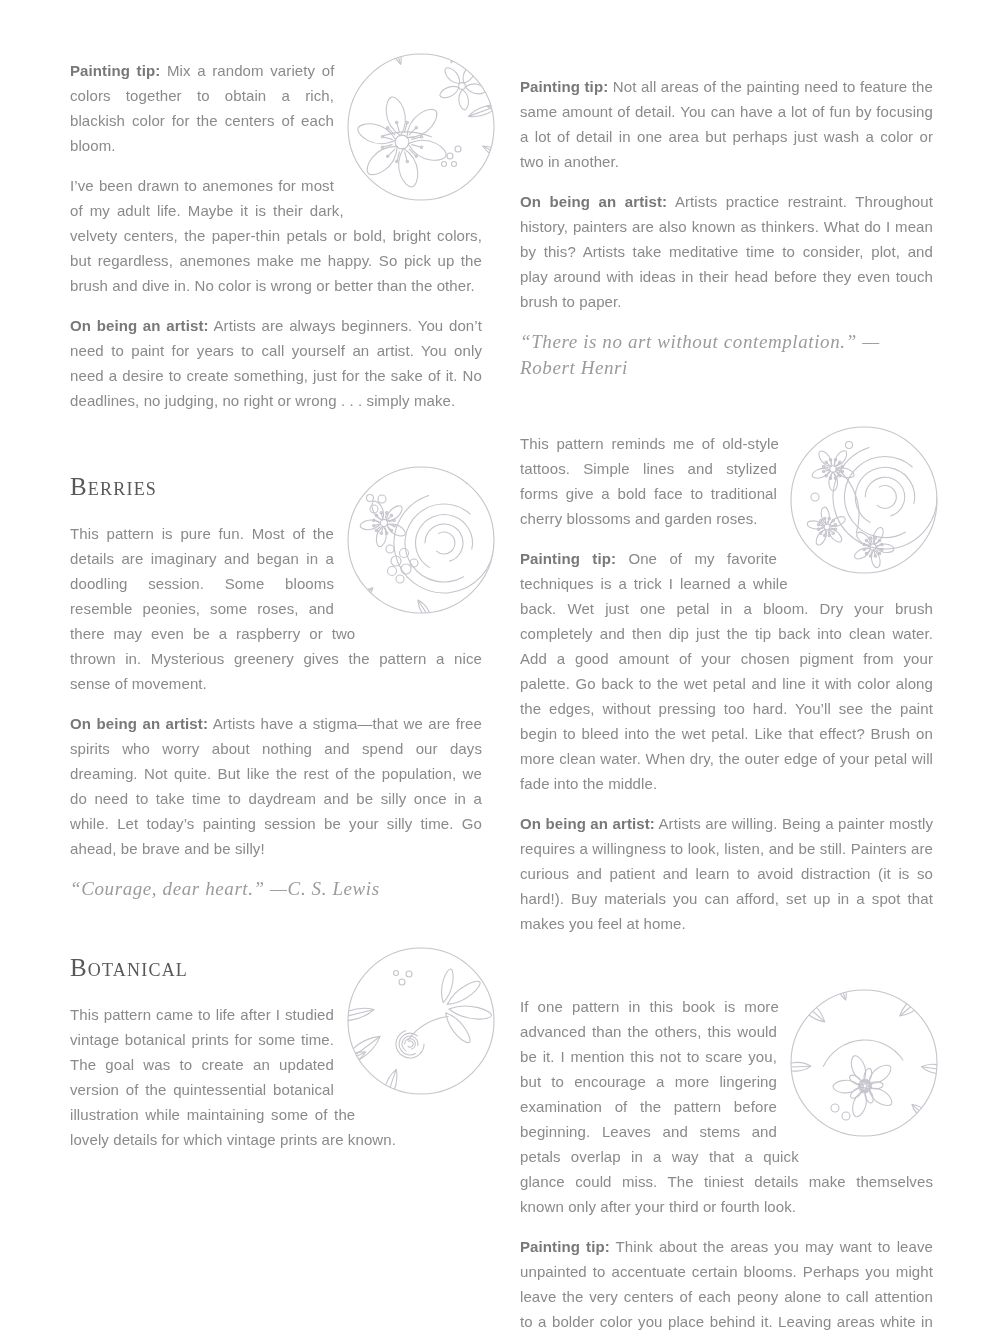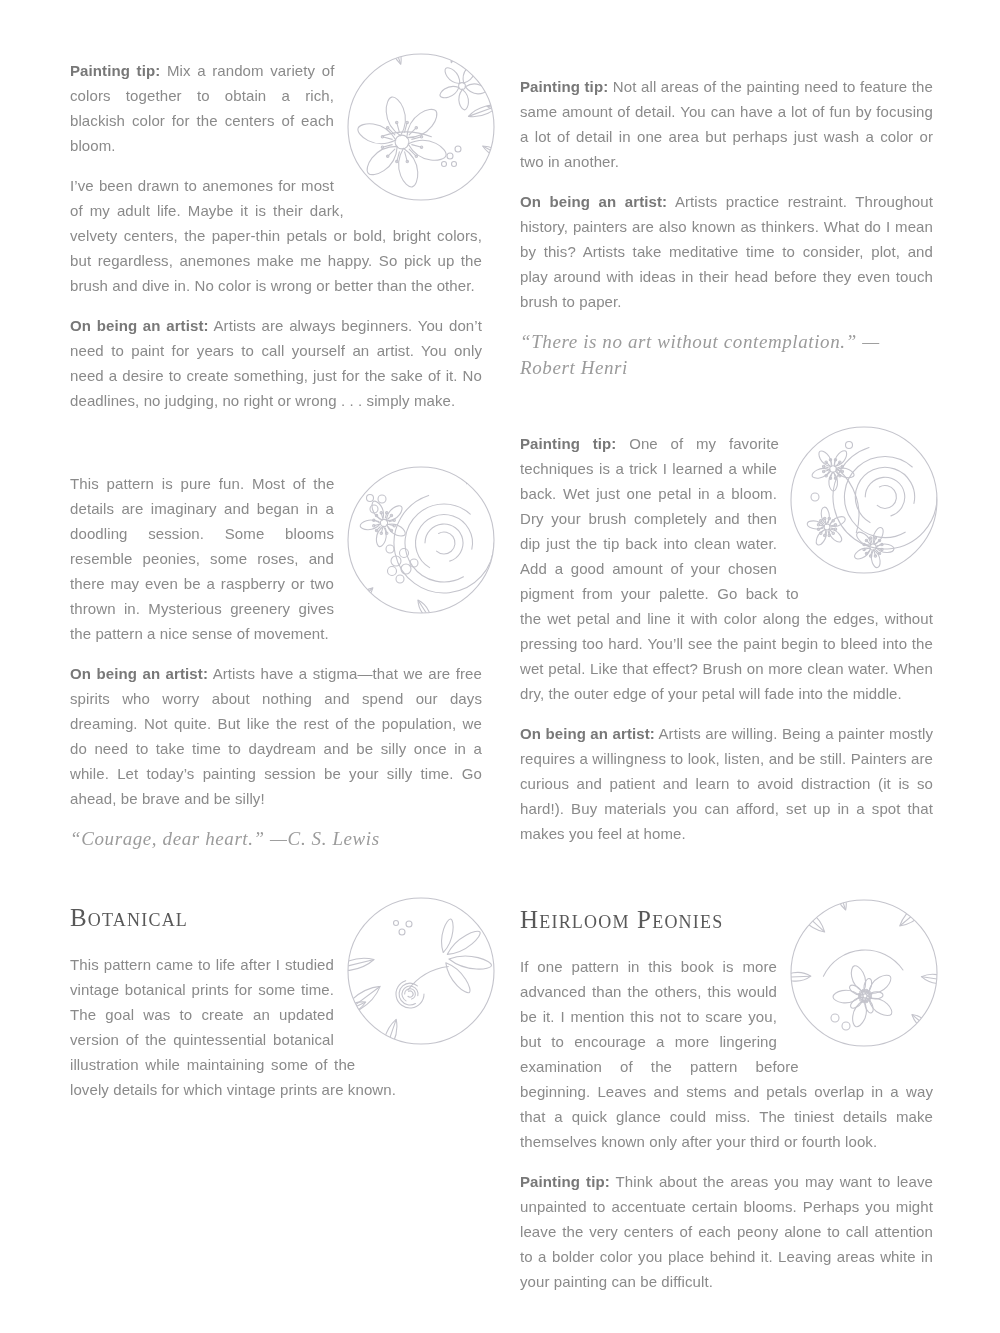--- a/index.html
+++ b/index.html
@@ -183,20 +183,21 @@
               <path d="M26.90294639472677,122.83694535831484C13.768415773698514,125.37546960780925 5.9868916282194125,138.19919301301903 7.878188533762636,140.26389541653452C9.769485439305859,142.32859782005002 23.22490030141463,135.6989816253867 26.90294639472677,122.83694535831484"></path>
               <path d="M26.46051016540202,123.24222326664552L10.532805909711122,137.8322279665504"></path>
               <path d="M120.6107618667368,18.71002697956457C133.18040387241476,14.131369987705908 138.84161439507687,0.24070062233335765 136.64829904811992,-1.4998072888245026C134.45498370116297,-3.240315199982363 122.21382713762998,5.428830431916607 120.6107618667368,18.71002697956457"></path>
               <path d="M120.98372784769919,18.24003083378808L134.41050316234555,1.3201695858344387"></path>
               <path d="M71.96670039336003,135.06295438470073C72.25606126648988,146.61850154981158 82.02832958903268,155.17497113908885 84.04785995257163,153.8782456050053C86.06739031611058,152.58152007092175 82.35371308418463,140.13487387939392 71.96670039336003,135.06295438470073"></path>
               <path d="M72.24765759241146,135.50051929680086L82.36211675826304,151.25285613240467"></path>
             </g>
             <circle cx="75" cy="75" r="73"></circle>
           </svg>
         </span>
+      <h2 class="sec-heading">Berries</h2>
       <p class="body"><span>This pattern is pure fun. Most of the details are imaginary and began in a doodling session. Some blooms resemble peonies, some roses, and there may even be a raspberry or two thrown in. Mysterious greenery gives the pattern a nice sense of movement.</span></p>
       <p class="body"><strong class="lead">On being an artist:</strong> <span>Artists have a stigma—that we are free spirits who worry about nothing and spend our days dreaming. Not quite. But like the rest of the population, we do need to take time to daydream and be silly once in a while. Let today’s painting session be your silly time. Go ahead, be brave and be silly!</span></p>
       <div class="quote">“Courage, dear heart.” —C. S. Lewis</div>
     </section>
 
     <section class="sec mt-md">
       <span class="illo">
           <svg viewBox="0 0 150 150">
             <defs>
               <clipPath id="cp-botanical">
@@ -347,20 +348,21 @@
               <circle cx="90.52189948710102" cy="115.45458732545065" r="1.2"></circle>
               <line x1="88.46041848701644" y1="120.79622804456906" x2="92.92083697403287" y2="119.59245608913812"></line>
               <circle cx="92.92083697403287" cy="119.59245608913812" r="1.2"></circle>
               <circle cx="26" cy="72" r="4"></circle>
               <circle cx="60" cy="20" r="3.5"></circle>
               <path d="M47.29659809623986,43.000385422350995A60,60 0 0 1 67.32018934753636,107.73121239968037"></path>
             </g>
             <circle cx="75" cy="75" r="73"></circle>
           </svg>
         </span>
+      <p class="body"><span>This pattern reminds me of old-style tattoos. Simple lines and stylized forms give a bold face to traditional cherry blossoms and garden roses.</span></p>
       <p class="body"><strong class="lead">Painting tip:</strong> <span>One of my favorite techniques is a trick I learned a while back. Wet just one petal in a bloom. Dry your brush completely and then dip just the tip back into clean water. Add a good amount of your chosen pigment from your palette. Go back to the wet petal and line it with color along the edges, without pressing too hard. You’ll see the paint begin to bleed into the wet petal. Like that effect? Brush on more clean water. When dry, the outer edge of your petal will fade into the middle.</span></p>
       <p class="body"><strong class="lead">On being an artist:</strong> <span>Artists are willing. Being a painter mostly requires a willingness to look, listen, and be still. Painters are curious and patient and learn to avoid distraction (it is so hard!). Buy materials you can afford, set up in a spot that makes you feel at home.</span></p>
     </section>
 
     <section class="sec mt-lg">
       <span class="illo">
           <svg viewBox="0 0 150 150">
             <defs>
               <clipPath id="cp-peony">
                 <circle cx="75" cy="75" r="73"></circle>
@@ -414,19 +416,18 @@
               <path d="M56.64218381917328,12.02553963171286C59.580783370741244,-1.02530833596819 50.95095323961966,-13.294213417840245 48.3013129940949,-12.389002630622436C45.65167274857014,-11.483791843404626 46.33258214311745,3.5007456001208572 56.64218381917328,12.02553963171286"></path>
               <path d="M56.44821007905519,11.457759579100411L49.46515543480351,-8.98232231494774"></path>
               <path d="M122.9981813741552,116.52533333397174C126.62657843619832,128.73370483717218 139.61177171970013,134.1796533670519 141.41558124396568,132.03809524265534C143.21939076823122,129.89653711825878 135.645626057526,118.02591421518936 122.9981813741552,116.52533333397174"></path>
               <path d="M123.42649299903451,116.88609523882485L138.8457114946898,129.8735238135367"></path>
               <circle cx="46" cy="120" r="4"></circle>
               <circle cx="57" cy="128" r="4"></circle>
             </g>
             <circle cx="75" cy="75" r="73"></circle>
           </svg>
         </span>
-      <h2 class="sec-heading">Heirloom Peonies</h2>
       <p class="body"><span>If one pattern in this book is more advanced than the others, this would be it. I mention this not to scare you, but to encourage a more lingering examination of the pattern before beginning. Leaves and stems and petals overlap in a way that a quick glance could miss. The tiniest details make themselves known only after your third or fourth look.</span></p>
       <p class="body"><strong class="lead">Painting tip:</strong> <span>Think about the areas you may want to leave unpainted to accentuate certain blooms. Perhaps you might leave the very centers of each peony alone to call attention to a bolder color you place behind it.  Leaving areas white in your painting can be difficult.</span></p>
     </section>
 
   </div>
 </div>
 
 </body></html>

